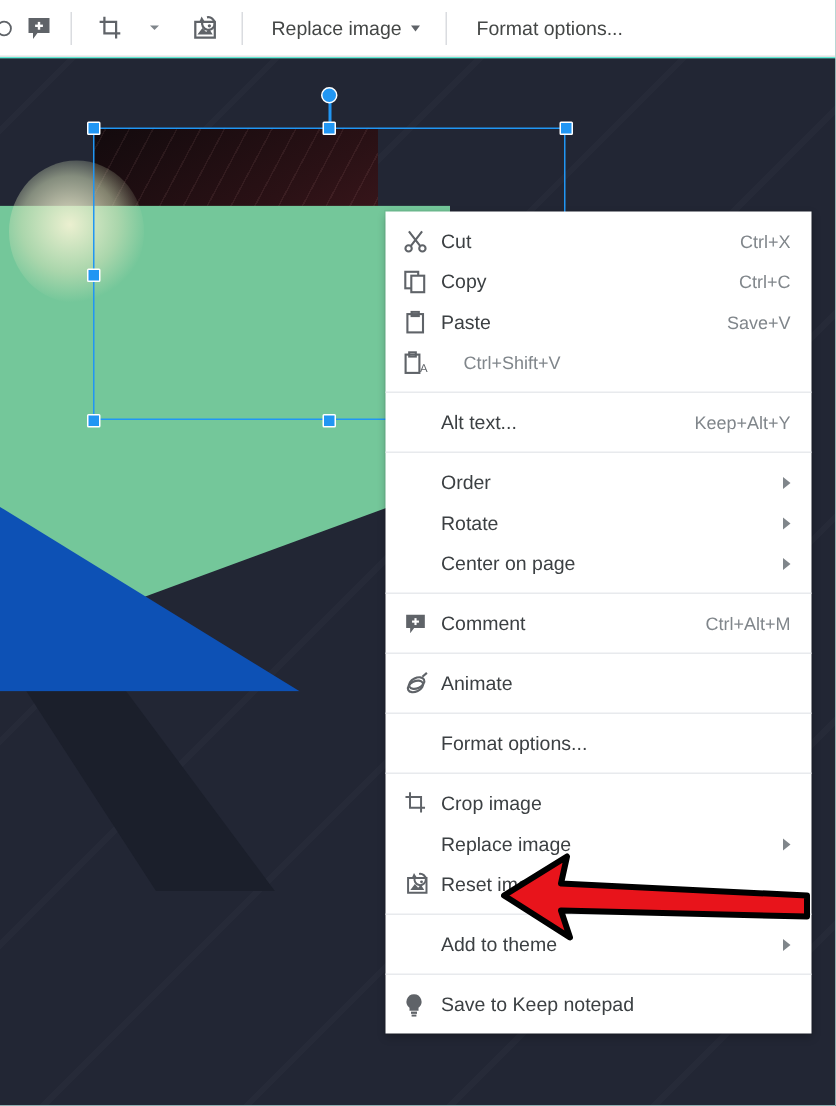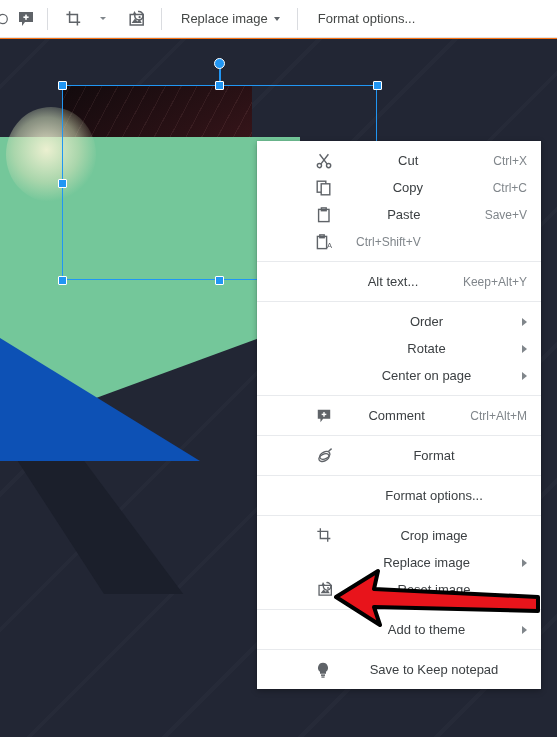--- a/index.html
+++ b/index.html
@@ -9,22 +9,21 @@
   }
   body {
     font-family: "Liberation Sans", sans-serif;
     -webkit-font-smoothing: antialiased;
   }
   #app {
     position: relative;
     width: 557px;
     height: 737px;
     overflow: hidden;
-    background: #f97316;
-    text-align: center;
+    background: #5eead4;
   }
 
   
   .toolbar {
     position: absolute;
     left: 0; top: 0;
     width: 557px;
     height: 38px;
     background: #ffffff;
     border-bottom: 1px solid #e3e3e3;
@@ -236,21 +235,20 @@
     color: #3c4043;
   }
   .mi {
     display: flex;
     align-items: center;
     height: 27px;
     padding: 0 14px 0 12px;
     cursor: pointer;
     box-sizing: border-box;
     position: relative;
-    margin-left: 47px;
   }
   .mi-icon {
     width: 22px;
     min-width: 22px;
     display: flex;
     align-items: center;
     justify-content: flex-start;
     color: #5f6368;
   }
   .mi-label {
@@ -451,21 +449,21 @@
         </div>
         <div class="mi-sep"></div>
         <div class="mi">
           <span class="mi-icon">
             <svg width="17" height="16" viewBox="0 0 17 16">
               <ellipse cx="8" cy="9.6" rx="5.4" ry="3.4" transform="rotate(-26 8 9.6)" fill="none" stroke="#5f6368" stroke-width="1.4"></ellipse>
               <ellipse cx="8.8" cy="7.4" rx="5.4" ry="3.4" transform="rotate(-26 8.8 7.4)" fill="none" stroke="#5f6368" stroke-width="1.4"></ellipse>
               <path d="M12.6 3.2 L15.6 0.6" fill="none" stroke="#5f6368" stroke-width="1.4"></path>
             </svg>
           </span>
-          <span class="mi-label">Format</span>
+          <span class="mi-label">Animate</span>
         </div>
         <div class="mi-sep"></div>
         <div class="mi">
           <span class="mi-icon"></span>
           <span class="mi-label">Format options...</span>
         </div>
         <div class="mi-sep"></div>
         <div class="mi">
           <span class="mi-icon">
             <svg width="17" height="17" viewBox="0 0 18 18">

